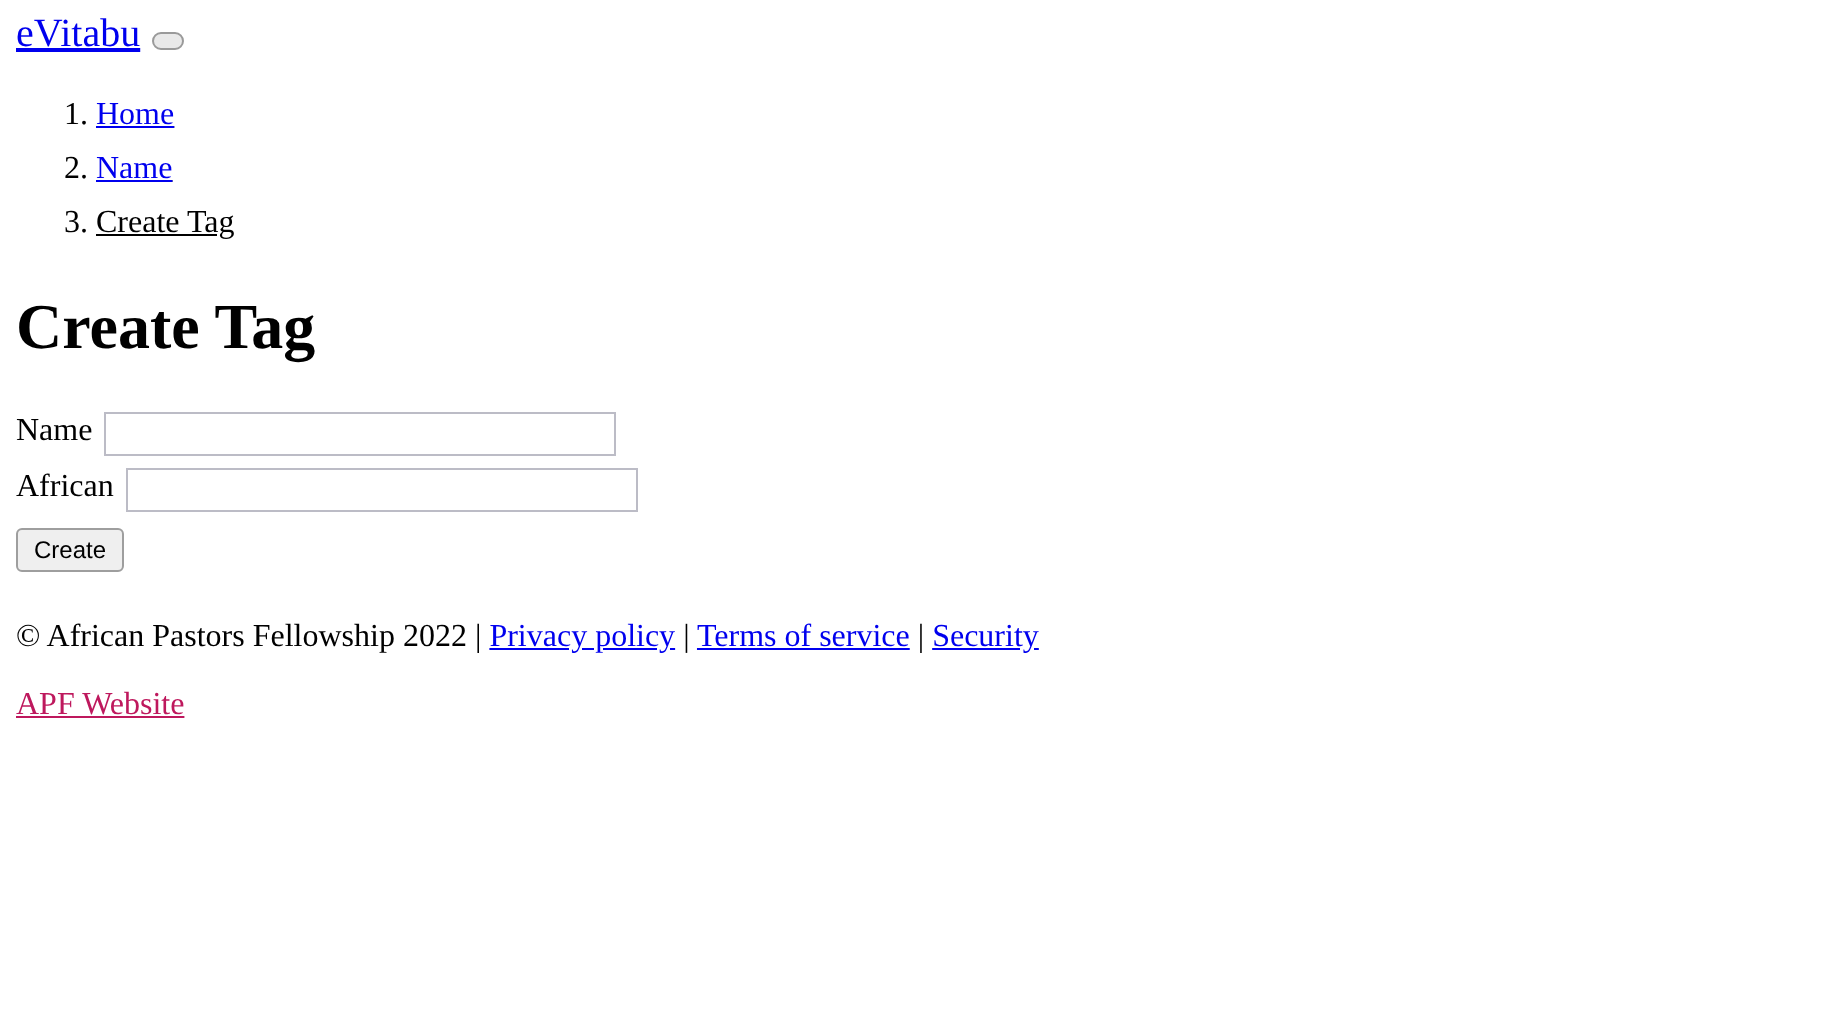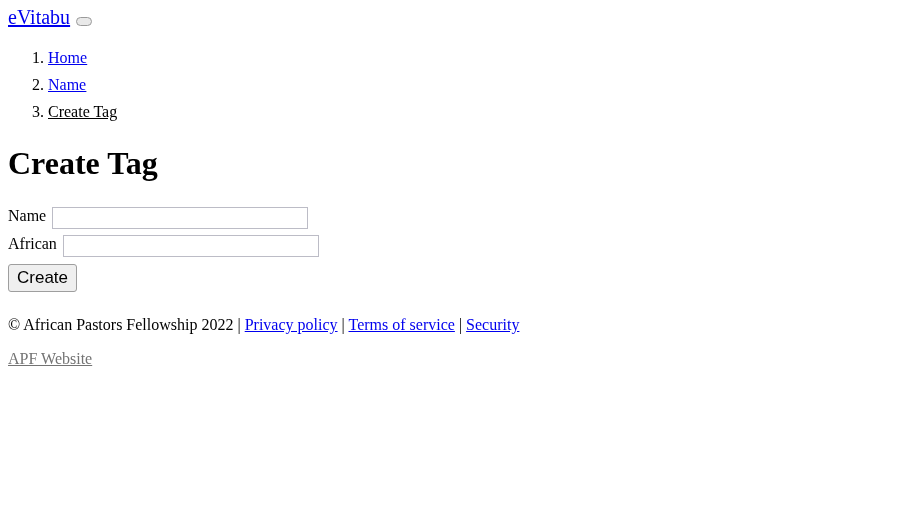--- a/index.html
+++ b/index.html
@@ -18,21 +18,21 @@
     color: #000000;
     padding: 8px;
     box-sizing: border-box;
   }
 
   a {
     color: #0000EE;
     text-decoration: underline;
   }
   a.visited-link {
-    color: #737373;
+    color: #be185d;
   }
 
   
   .navbar {
     display: block;
     margin: 0;
     padding: 0;
   }
   .navbar-line {
     display: block;
@@ -120,21 +120,21 @@
     color: #000000;
     box-sizing: border-box;
     vertical-align: middle;
   }
   .submit-row {
     display: block;
     margin-top: 6px;
   }
   button.create-button {
     font-family: "Liberation Sans", "DejaVu Sans", sans-serif;
-    font-size: 17px;
+    font-size: 12px;
     color: #000000;
     background: #efefef;
     border: 1px solid #9e9e9e;
     border-radius: 3px;
     padding: 3px 8px;
     line-height: normal;
     cursor: pointer;
   }
 
   

